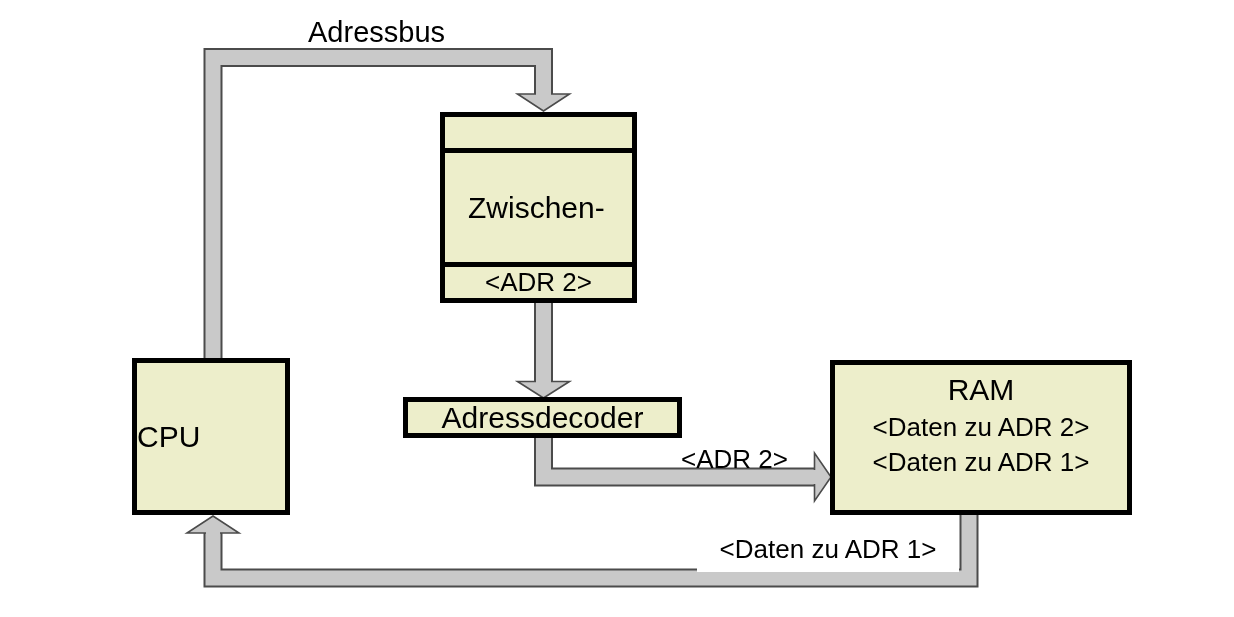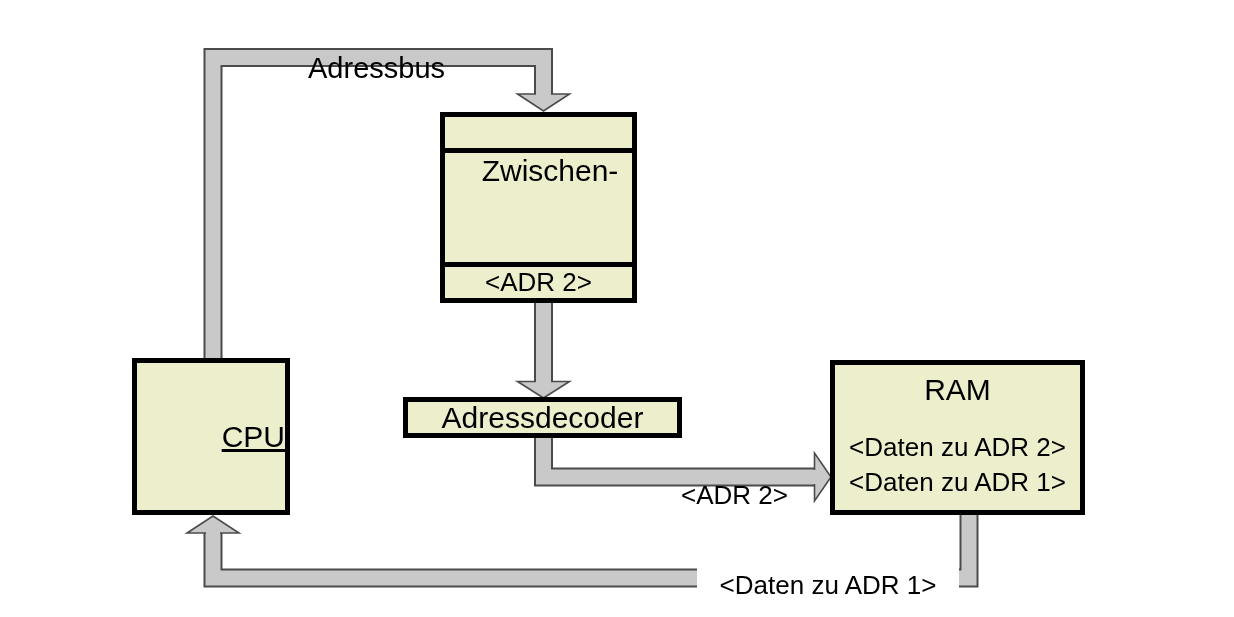--- a/index.html
+++ b/index.html
@@ -23,35 +23,35 @@
   .bus-outline{fill:none;stroke:var(--bus-outline);stroke-width:19;stroke-linejoin:miter;stroke-linecap:butt;}
   .bus-fill{fill:none;stroke:var(--bus-fill);stroke-width:15;stroke-linejoin:miter;stroke-linecap:butt;}
   .bus-head{fill:var(--bus-fill);stroke:var(--bus-outline);stroke-width:1.6;stroke-linejoin:miter;}
   .box{
     position:absolute;
     background:var(--box-fill);
     border:5px solid var(--box-border);
     color:var(--text);
   }
   .cpu-box{left:132px;top:358px;width:158px;height:157px;
-    display:flex;align-items:center;justify-content:flex-end;font-size:30px;text-decoration:underline;}
+    display:flex;align-items:center;justify-content:flex-start;font-size:30px;}
   .buffer-box{left:440px;top:112px;width:197px;height:191px;
     display:flex;flex-direction:column;}
   .buf-top{height:31px;}
   .buf-div{height:5px;background:var(--box-border);}
-  .buf-mid{flex:1;display:flex;flex-direction:row;justify-content:center;
+  .buf-mid{flex:1;display:flex;flex-direction:column;justify-content:center;
     padding-left:23px;font-size:30px;line-height:36px;}
   .buf-bot{height:31px;display:flex;align-items:center;justify-content:center;font-size:26px;}
   .decoder-box{left:403px;top:397px;width:279px;height:41px;
     display:flex;align-items:center;justify-content:center;font-size:30px;}
-  .ram-box{left:830px;top:360px;width:255px;height:155px;
+  .ram-box{left:830px;top:360px;width:302px;height:155px;
     text-align:center;padding-top:8px;}
   .ram-title{font-size:30px;line-height:34px;}
-  .ram-entries{margin-top:23px;font-size:26px;line-height:35px;}
-  .lbl{position:absolute;white-space:nowrap;color:var(--text);margin-top:36px;}
+  .ram-entries{margin-top:3px;font-size:26px;line-height:35px;}
+  .lbl{position:absolute;white-space:nowrap;color:var(--text);}
   .lbl-big{font-size:29px;}
   .lbl-small{font-size:26px;}
   .address-bus-label{left:308px;top:16px;}
   .data-bus-label{left:518px;top:531px;}
   .adr2-annotation{left:681px;top:444px;}
   .daten1-annotation{
     left:697px;top:526px;width:262px;height:46px;
     background:var(--background);
     display:flex;align-items:center;justify-content:center;
   }

